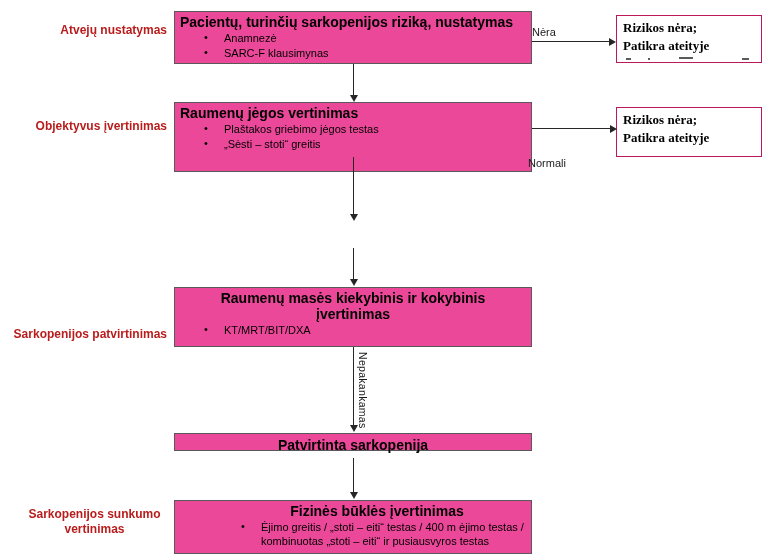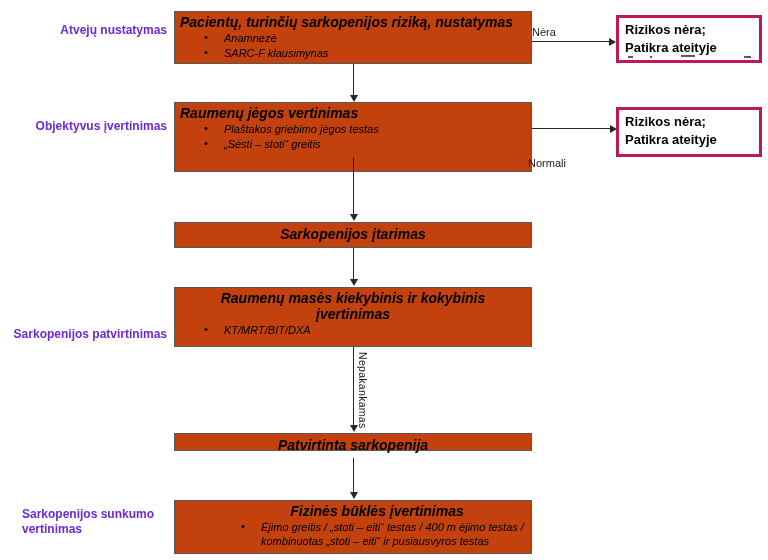--- a/index.html
+++ b/index.html
@@ -4,41 +4,41 @@
 <style>
   html,body{margin:0;padding:0;background:#ffffff;}
   .canvas{
     position:relative; width:768px; height:560px; background:#ffffff;
     font-family:"Liberation Sans", sans-serif; color:#000;
     overflow:hidden;
   }
   
   .stage{
     position:absolute; right:601px; font-weight:bold; font-size:12px;
-    line-height:1.25; white-space:nowrap; color:#6d28d9;
+    line-height:1.25; text-align:center; white-space:nowrap; color:#b91c1c;
   }
   .stage.wrap{white-space:normal; width:145px;}
   
   .cbox{
     position:absolute; left:174px; width:358px; box-sizing:border-box;
-    border:1px solid #595959; background:#c2410c;font-style:italic;
+    border:1px solid #595959; background:#ec4899;
   }
   .cbox-title{font-weight:bold; font-size:14px; line-height:1.15; padding:2px 5px 0 5px;}
   .cbox-title.t-left{text-align:left;}
   .cbox-title.t-center{text-align:center;}
   .cbox-title.t-mid{padding-top:3px;}
   .cbox-title.t-narrow{padding-left:30px; padding-right:30px;}
   .bullet{position:relative; padding-left:49px; padding-right:6px; font-size:11px; line-height:1.3; margin-top:1px;}
   .bullet .dot{position:absolute; left:29px; top:-1px; font-size:11px;}
   .bullet.wide{padding-left:38px;}
   .bullet.wide .dot{left:18px;}
   
   .rbox{
     position:absolute; left:616px; width:146px; box-sizing:border-box;
-    border:3px solid #be185d; background:#fff; padding:3px 6px 2px 6px;
+    border:1px solid #be185d; background:#fff; padding:3px 6px 2px 6px;font-family:Liberation Serif, serif;
   }
   .rbox-line{font-weight:bold; font-size:13px; line-height:1.4; white-space:nowrap;}
   .remnant-mark{position:absolute; height:2px; background:#5a5a5a;}
   
   .vline{position:absolute; width:1px; background:#262626;}
   .hline{position:absolute; height:1px; background:#262626;}
   .head-down{position:absolute; width:0; height:0;
     border-left:4px solid transparent; border-right:4px solid transparent;
     border-top:7px solid #262626;}
   .head-right{position:absolute; width:0; height:0;
@@ -66,23 +66,20 @@
     <div class="bullet"><span class="dot">•</span><span>Anamnezė</span></div>
     <div class="bullet"><span class="dot">•</span><span>SARC-F klausimynas</span></div>
   </div>
 
   <div class="cbox" style="top:102px; height:70px;">
     <div class="cbox-title t-left">Raumenų jėgos vertinimas</div>
     <div class="bullet"><span class="dot">•</span><span>Plaštakos griebimo jėgos testas</span></div>
     <div class="bullet"><span class="dot">•</span><span>„Sėsti – stoti“ greitis</span></div>
   </div>
 
-  <div class="cbox" style="top:222px; height:26px;">
-    <div class="cbox-title t-center t-mid">Sarkopenijos įtarimas</div>
-  </div>
 
   <div class="cbox" style="top:287px; height:60px;">
     <div class="cbox-title t-center t-narrow">Raumenų masės kiekybinis ir kokybinis įvertinimas</div>
     <div class="bullet"><span class="dot">•</span><span>KT/MRT/BIT/DXA</span></div>
   </div>
 
   <div class="cbox" style="top:433px; height:18px;">
     <div class="cbox-title t-center t-mid">Patvirtinta sarkopenija</div>
   </div>
 

